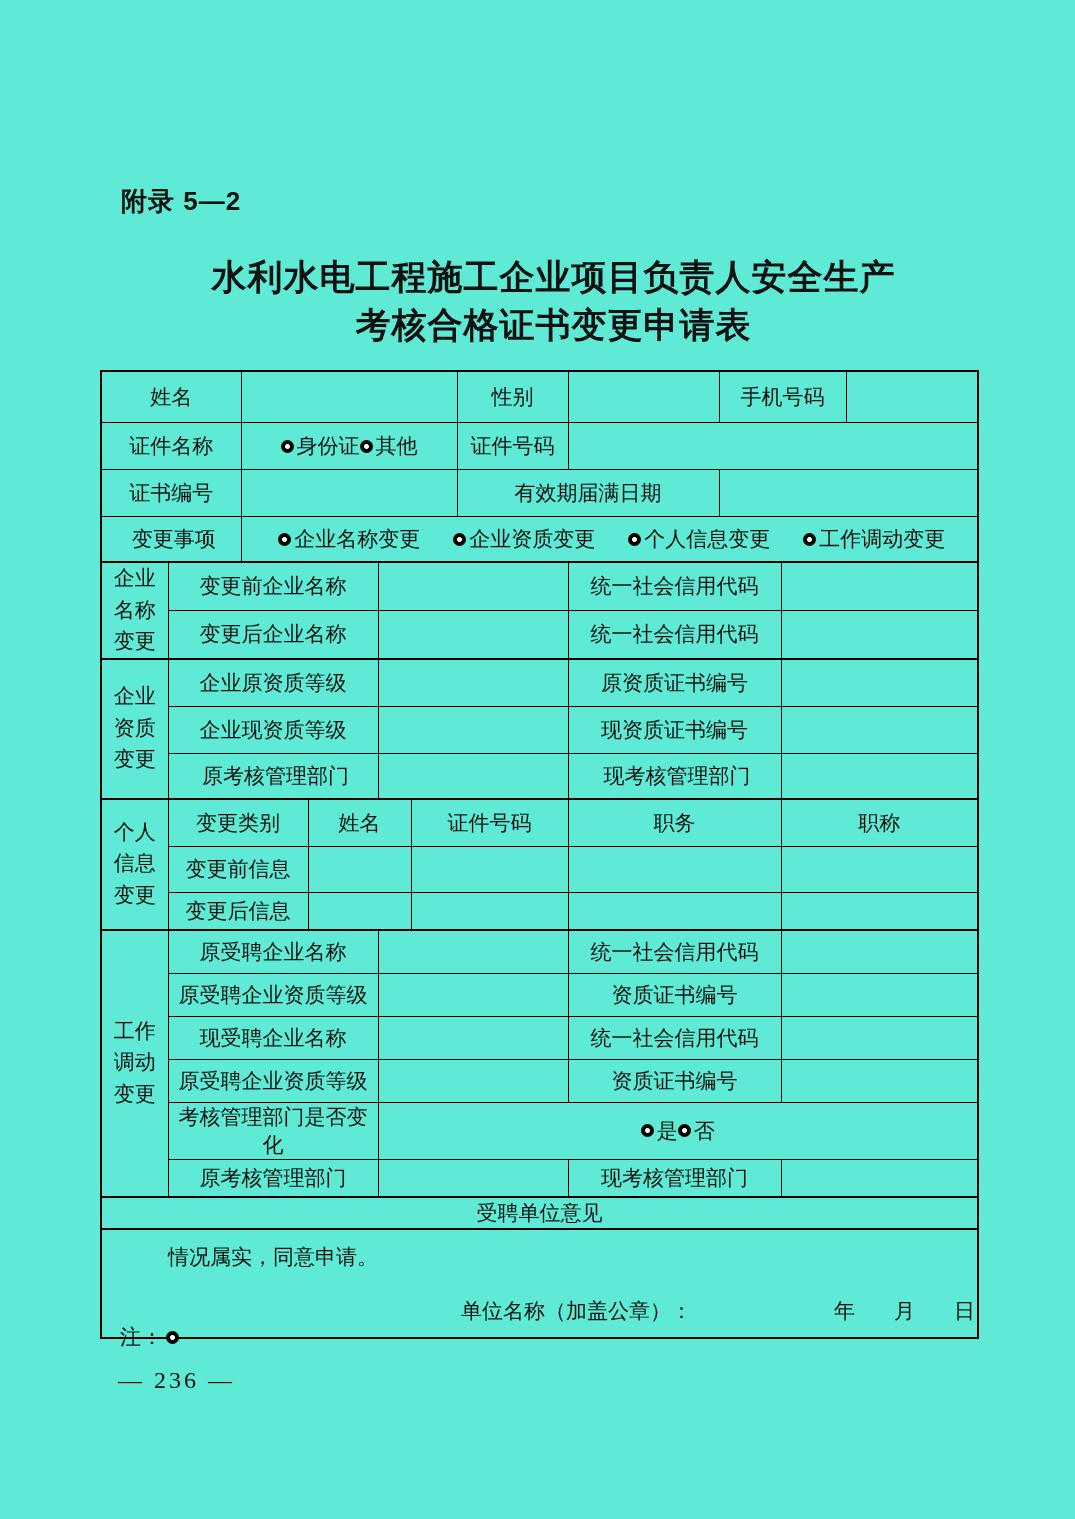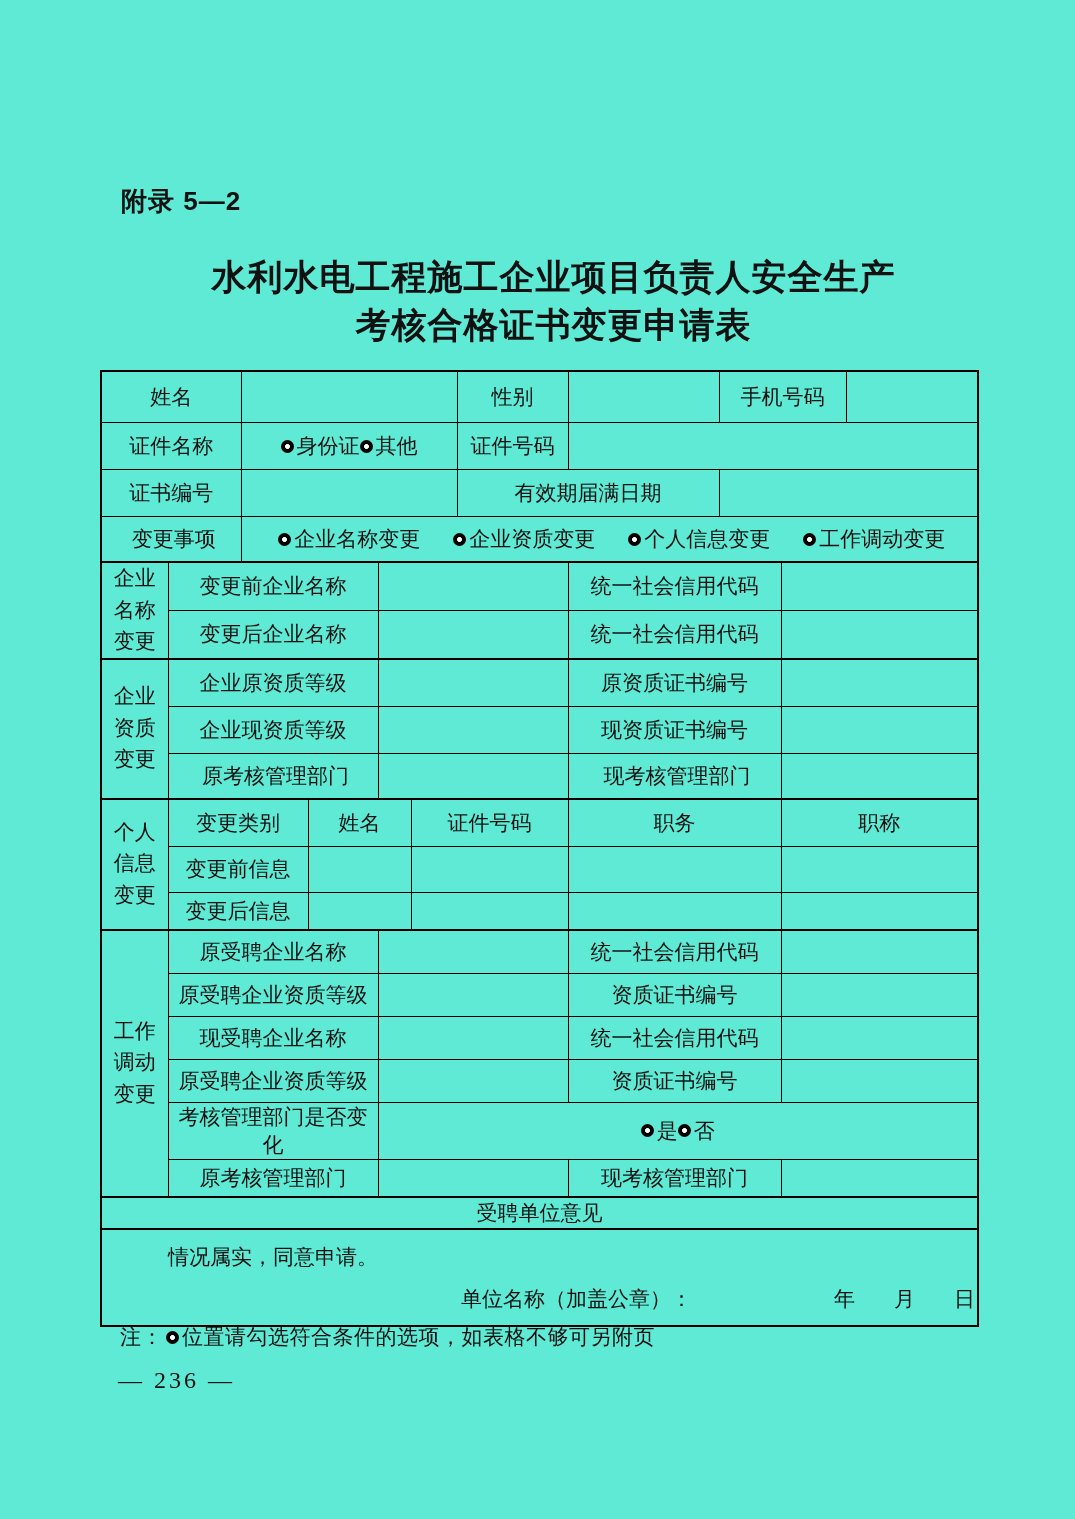--- a/index.html
+++ b/index.html
@@ -47,21 +47,21 @@
   .opts{display:flex;align-items:center;justify-content:center;}
   .opts.gap30{}
   .opts.gap34{gap:33px;}
   .opt{display:inline-flex;align-items:center;gap:3px;white-space:nowrap;}
   .radio-icon{
     display:inline-block;width:13px;height:13px;border-radius:50%;flex:none;
     background:radial-gradient(circle at 50% 50%, #fff 0 2.2px, #000 2.4px 100%);
   }
   .opinion-cell{vertical-align:top;padding:0;}
   .op-statement{padding:13px 0 0 44px;text-align:left;font-size:21px;}
-  .op-signrow{position:relative;height:46px;margin-top:8px;}
+  .op-signrow{position:relative;height:46px;margin-top:20px;}
   .op-signrow span{position:absolute;top:6px;font-size:21px;white-space:nowrap;}
   .op-sign{left:337px;}
   .op-year{left:710px;} .op-month{left:770px;} .op-day{left:830px;}
   .note{
     position:absolute;left:120px;top:1323px;
     font-size:21px;letter-spacing:0.5px;
     display:flex;align-items:center;gap:2px;
   }
   .note .radio-icon{margin:0 1px;}
   .page-number{
@@ -270,18 +270,17 @@
           </div>
         </td>
       </tr>
 
     </tbody>
   </table>
 
   <div class="note">
     <span>注：</span>
     <span class="radio-icon"></span>
-    <span>位置请勾选符合条件的选项，如表格不够可另附页</span>
   </div>
 
   <div class="page-number">— 236 —</div>
 
 </div>
 
 </body></html>

